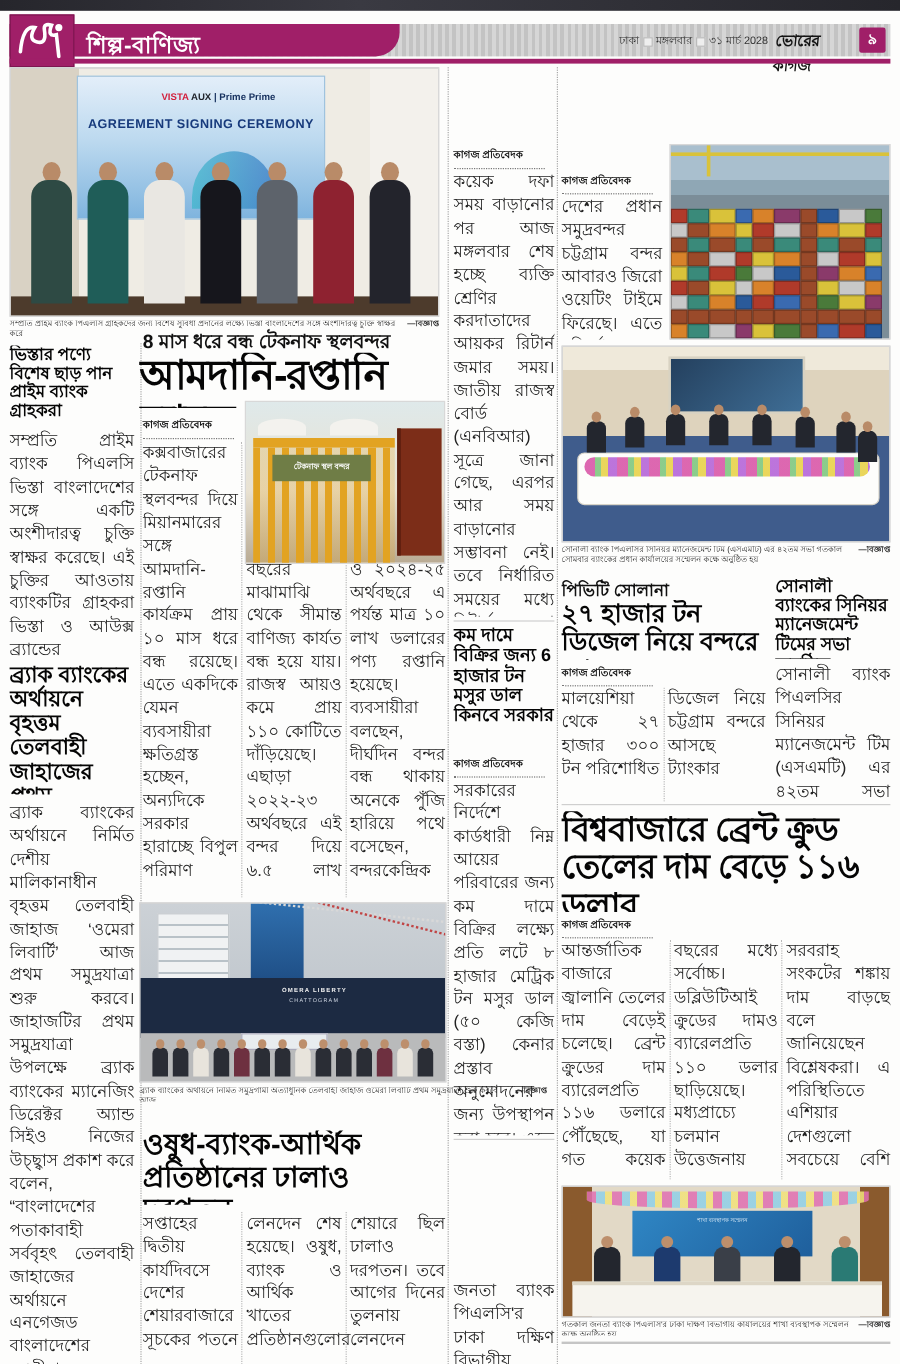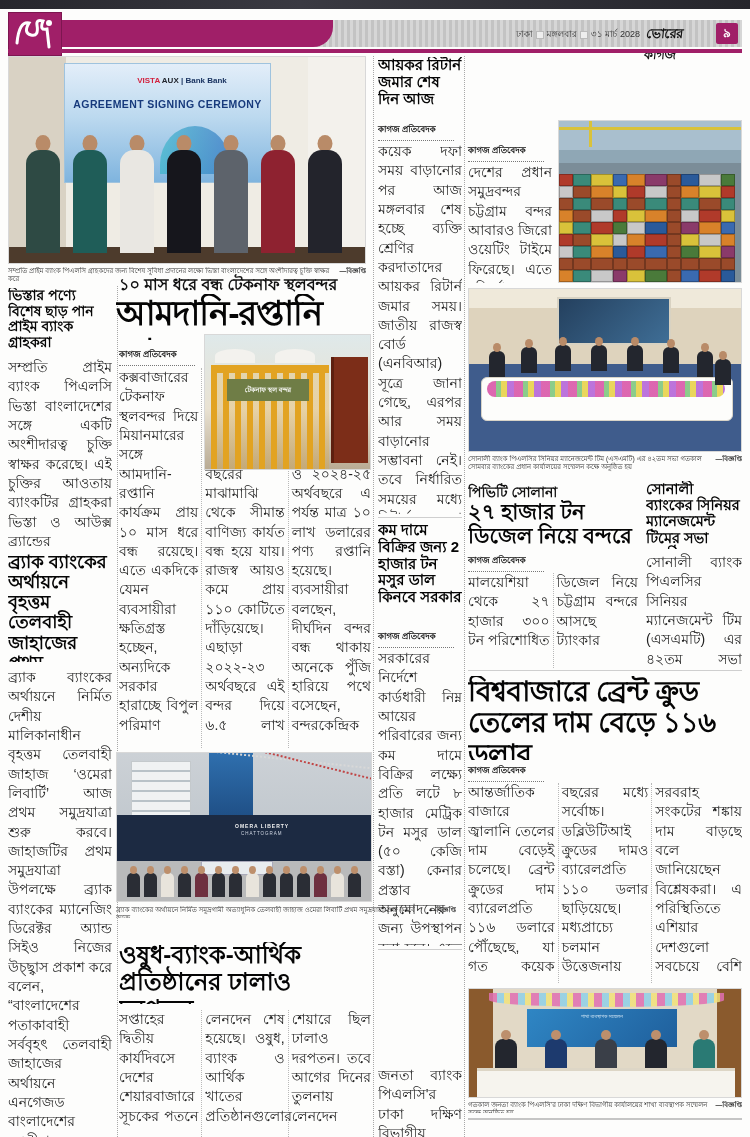--- a/index.html
+++ b/index.html
@@ -103,39 +103,40 @@
   <div class="abs topstrip"></div>
 
   <div class="abs silverbar"></div>
   <div class="abs magband"></div>
   <div class="abs logobox">
     <svg width="52" height="42" viewBox="0 0 52 42">
       <path d="M8 30 Q10 8 20 10 Q14 20 22 22 Q30 24 28 12 Q27 6 34 8 Q30 18 38 16 L40 34" stroke="#ffffff" stroke-width="3" fill="none" stroke-linecap="round"></path>
       <circle cx="40" cy="10" r="3" fill="#fff"></circle>
     </svg>
   </div>
+  <div class="abs sectiontitle">শিল্প-বাণিজ্য</div>
   <div class="abs dateline">
     <span>ঢাকা</span><span class="datesq"></span><span>মঙ্গলবার</span><span class="datesq"></span><span>৩১ মার্চ 2028</span>
   </div>
   <div class="abs paperlogo">ভোরের কাগজ</div>
   <div class="abs pagebadge">৯</div>
   <div class="abs magrule"></div>
 
   <div class="abs vsep" style="left:117px;top:286px;height:851px;"></div>
   <div class="abs vsep" style="left:373px;top:56px;height:1081px;"></div>
   <div class="abs vsep" style="left:464px;top:56px;height:1081px;"></div>
 
   <div class="abs photo clip" style="left:8px;top:56px;width:358px;height:208px;">
     <div class="prime-wall"></div>
     <div class="prime-screen">
       <div class="prime-logo-row">
         <span class="vista">VISTA</span>
         <span class="aux">AUX</span>
         <span> | </span>
-        <span>Bank Bank</span>
+        <span>Prime Prime</span>
       </div>
       <div class="prime-banner">AGREEMENT SIGNING CEREMONY</div>
       <div class="prime-mark"></div>
     </div>
     <div class="prime-floor"></div>
     <div id="prime-people">
         <div class="person" style="left: 14px;">
           <div class="head"></div>
           <div class="torso" style="background:#2e4a44"></div>
         </div>
@@ -168,21 +169,21 @@
   <div class="abs caption clip" style="left:8px;top:267px;width:358px;height:16px;">
     <span class="credit">—বিজ্ঞপ্তি</span>
     <span>সম্প্রতি প্রাইম ব্যাংক পিএলসি গ্রাহকদের জন্য বিশেষ সুবিধা প্রদানের লক্ষ্যে ভিস্তা বাংলাদেশের সঙ্গে অংশীদারত্ব চুক্তি স্বাক্ষর করে</span>
   </div>
 
   <div class="abs headline clip" style="left:8px;top:288px;width:104px;height:66px;font-size:14px;">ভিস্তার পণ্যে বিশেষ ছাড় পান প্রাইম ব্যাংক গ্রাহকরা</div>
   <div class="abs body clip" style="left:8px;top:358px;width:104px;height:188px;">সম্প্রতি প্রাইম ব্যাংক পিএলসি ভিস্তা বাংলাদেশের সঙ্গে একটি অংশীদারত্ব চুক্তি স্বাক্ষর করেছে। এই চুক্তির আওতায় ব্যাংকটির গ্রাহকরা ভিস্তা ও আউক্স ব্র্যান্ডের ইলেকট্রনিক্স পণ্য কেনায় বিশেষ মূল্যছাড় ও সহজ কিস্তি সুবিধা পাবেন। এই অংশীদারত্বের মাধ্যমে প্রাইম ব্যাংক গ্রাহকদের লাইফস্টাইল ভিত্তিক মানসম্পন্ন সেবা ও আর্থিক সমাধান প্রদানের প্রতিশ্রুতি পুনর্ব্যক্ত করেছে, যা গ্রাহকদের স্বাচ্ছন্দ্যপূর্ণ জীবনে সহায়ক ভূমিকা রাখবে।</div>
   <div class="abs headline clip" style="left:8px;top:552px;width:104px;height:110px;font-size:18px;">ব্র্যাক ব্যাংকের অর্থায়নে বৃহত্তম তেলবাহী জাহাজের প্রথম সমুদ্রযাত্রা</div>
   <div class="abs body clip" style="left:8px;top:668px;width:104px;height:469px;">ব্র্যাক ব্যাংকের অর্থায়নে নির্মিত দেশীয় মালিকানাধীন বৃহত্তম তেলবাহী জাহাজ ‘ওমেরা লিবার্টি’ আজ প্রথম সমুদ্রযাত্রা শুরু করবে। জাহাজটির প্রথম সমুদ্রযাত্রা উপলক্ষে ব্র্যাক ব্যাংকের ম্যানেজিং ডিরেক্টর অ্যান্ড সিইও নিজের উচ্ছ্বাস প্রকাশ করে বলেন, “বাংলাদেশের পতাকাবাহী সর্ববৃহৎ তেলবাহী জাহাজের অর্থায়নে এনগেজড বাংলাদেশের অংশীদার হতে পেরে আমরা আনন্দিত ও গর্বিত। এটি আন্তর্জাতিক অংশীদারদের সঙ্গে যৌথভাবে বৃহৎ পরিসরে বৈদেশিক মুদ্রা অর্জন সম্পাদনের ক্ষেত্রে ব্র্যাক ব্যাংকের সক্ষমতার প্রতিফলন। এই অর্থায়ন সুবিধা সামুদ্রিক লজিস্টিক সক্ষমতা শক্তিশালী করার পাশাপাশি দেশের ব্যবসা-বাণিজ্য, জ্বালানি নিরাপত্তা এবং দীর্ঘমেয়াদি অর্থনৈতিক উন্নয়নে সহায়ক অবদান রাখবে।”</div>
 
-  <div class="abs kicker clip" style="left:119px;top:272px;width:250px;height:21px;font-size:16px;">১০ মাস ধরে বন্ধ টেকনাফ স্থলবন্দর</div>
+  <div class="abs kicker clip" style="left:119px;top:272px;width:250px;height:21px;font-size:16px;">8 মাস ধরে বন্ধ টেকনাফ স্থলবন্দর</div>
   <div class="abs headline clip" style="left:116px;top:294px;width:258px;height:46px;font-size:34px;letter-spacing:-1px;">আমদানি-রপ্তানি ব্যাহত</div>
   <div class="abs byline" style="left:119px;top:348px;width:76px;">কাগজ প্রতিবেদক</div>
   <div class="abs clip" style="left:119px;top:368px;width:252px;height:380px;">
     <div class="body cols c3">কক্সবাজারের টেকনাফ স্থলবন্দর দিয়ে মিয়ানমারের সঙ্গে আমদানি-রপ্তানি কার্যক্রম প্রায় ১০ মাস ধরে বন্ধ রয়েছে। এতে একদিকে যেমন ব্যবসায়ীরা ক্ষতিগ্রস্ত হচ্ছেন, অন্যদিকে সরকার হারাচ্ছে বিপুল পরিমাণ রাজস্ব। মিয়ানমারের অভ্যন্তরীণ সংঘাতের জেরে গত বছরের মাঝামাঝি থেকে সীমান্ত বাণিজ্য কার্যত বন্ধ হয়ে যায়। রাজস্ব আয়ও কমে প্রায় ১১০ কোটিতে দাঁড়িয়েছে। এছাড়া ২০২২-২৩ অর্থবছরে এই বন্দর দিয়ে ৬.৫ লাখ মার্কিন ডলার, ২০২৩-২৪ অর্থবছরে ২.২৫ লাখ মার্কিন ডলার ও ২০২৪-২৫ অর্থবছরে এ পর্যন্ত মাত্র ১০ লাখ ডলারের পণ্য রপ্তানি হয়েছে। ব্যবসায়ীরা বলছেন, দীর্ঘদিন বন্দর বন্ধ থাকায় অনেকে পুঁজি হারিয়ে পথে বসেছেন, বন্দরকেন্দ্রিক শ্রমিকরা কর্মহীন হয়ে পড়েছেন। ফলে অনৈতিকভাবে চোরাচালান বেড়ে যাচ্ছে, যা স্থানীয় বাজারে মিয়ানমারের পণ্য সরবরাহের উপস্থিতিতে পরিলক্ষিত হচ্ছে, যার দরুন রাজস্ব ক্ষতি দিন দিন বেড়েই চলেছে। কোস্ট গার্ড, বিজিবি ও কাস্টমস কর্তৃপক্ষ নজরদারি বাড়ালেও সীমান্তপথে অবৈধ বাণিজ্য থামছে না। টেকনাফ স্থলবন্দর কর্তৃপক্ষ জানায়, বন্দরের অবকাঠামো প্রস্তুত থাকলেও মিয়ানমার অংশে কার্যক্রম বন্ধ থাকায় পণ্যবাহী ট্রলার আসছে না। ব্যবসায়ীদের দাবি, বিকল্প রুটে হলেও বাণিজ্য চালুর উদ্যোগ নেয়া হোক। পরিস্থিতি স্বাভাবিক হলে আবারো পুরোদমে কার্যক্রম শুরু করা সম্ভব হবে বলে আশা প্রকাশ করেন সংশ্লিষ্টরা।</div>
   </div>
 
   <div class="abs photo clip" style="left:204px;top:334px;width:167px;height:136px;background:#fff;">
     <div class="tk-sky"></div>
     <div class="tk-gate"></div>
     <div class="tk-roof1"></div>
@@ -221,25 +222,24 @@
   </div>
   <div class="abs caption clip" style="left:116px;top:906px;width:340px;height:12px;">
     <span class="credit">—বিজ্ঞপ্তি</span>
     <span>ব্র্যাক ব্যাংকের অর্থায়নে নির্মিত সমুদ্রগামী অত্যাধুনিক তেলবাহী জাহাজ ওমেরা লিবার্টি প্রথম সমুদ্রযাত্রা শুরু করবে আজ</span>
   </div>
   <div class="abs headline clip" style="left:119px;top:942px;width:252px;height:62px;font-size:24px;">ওষুধ-ব্যাংক-আর্থিক প্রতিষ্ঠানের ঢালাও দরপতন</div>
   <div class="abs clip" style="left:119px;top:1010px;width:252px;height:127px;">
     <div class="body cols c3">সপ্তাহের দ্বিতীয় কার্যদিবসে দেশের শেয়ারবাজারে সূচকের পতনে লেনদেন শেষ হয়েছে। ওষুধ, ব্যাংক ও আর্থিক খাতের প্রতিষ্ঠানগুলোর শেয়ারে ছিল ঢালাও দরপতন। তবে আগের দিনের তুলনায় লেনদেন বেড়েছে। ঢাকা স্টক এক্সচেঞ্জে (ডিএসই) গতকাল প্রধান সূচক ডিএসইএক্স আগের দিনের চেয়ে কমেছে। কমেছে বাছাই করা শরিয়াহ ও ব্লুচিপ সূচকও। দিনশেষে ডিএসইতে লেনদেন হয়েছে পাঁচশ কোটি টাকার বেশি, যা আগের কার্যদিবসের চেয়ে বেশি। লেনদেনে অংশ নেয়া প্রতিষ্ঠানগুলোর মধ্যে দর বেড়েছে এক-তৃতীয়াংশের, কমেছে অর্ধেকের বেশির এবং অপরিবর্তিত ছিল বাকিগুলোর দর। বাজার বিশ্লেষকরা বলছেন, মুনাফা তুলে নেয়ার প্রবণতায় বড় মূলধনি কোম্পানির শেয়ারে বিক্রয়চাপ ছিল। চট্টগ্রাম স্টক এক্সচেঞ্জেও (সিএসই) সূচকের পতনে লেনদেন শেষ হয়েছে।</div>
   </div>
 
-  <div class="abs headline clip" style="left:378px;top:57px;width:84px;height:62px;font-size:15px;">আয়কর রিটার্ন জমার শেষ দিন আজ</div>
   <div class="abs byline" style="left:378px;top:123px;width:76px;">কাগজ প্রতিবেদক</div>
   <div class="abs body clip" style="left:378px;top:142px;width:84px;height:372px;">কয়েক দফা সময় বাড়ানোর পর আজ মঙ্গলবার শেষ হচ্ছে ব্যক্তি শ্রেণির করদাতাদের আয়কর রিটার্ন জমার সময়। জাতীয় রাজস্ব বোর্ড (এনবিআর) সূত্রে জানা গেছে, এরপর আর সময় বাড়ানোর সম্ভাবনা নেই। তবে নির্ধারিত সময়ের মধ্যে রিটার্ন জমা দিতে ব্যর্থ হলে জরিমানা দিয়ে রিটার্ন জমা দেয়ার সুযোগ থাকবে। এবার অনলাইনে রিটার্ন জমায় সাড়া মিলেছে ব্যাপক। গতকাল পর্যন্ত ই-রিটার্ন দাখিল হয়েছে প্রায় ১৭ লাখ। কর অঞ্চলগুলোতে শেষ মুহূর্তে করদাতাদের ভিড় বেড়েছে। কর্মকর্তারা জানান, রিটার্ন জমা সহজ করতে প্রতিটি কর অঞ্চলে হেল্প ডেস্ক খোলা হয়েছে। কোম্পানি করদাতাদের রিটার্ন জমার সময়সীমা বহাল থাকছে। করজাল সম্প্রসারণে অনলাইন রিটার্নকে উৎসাহিত করা হচ্ছে বলে জানায় এনবিআর।</div>
   <div class="abs hrule" style="left:378px;top:517px;width:84px;"></div>
-  <div class="abs headline clip" style="left:378px;top:522px;width:84px;height:104px;font-size:15px;">কম দামে বিক্রির জন্য 2 হাজার টন মসুর ডাল কিনবে সরকার</div>
+  <div class="abs headline clip" style="left:378px;top:522px;width:84px;height:104px;font-size:15px;">কম দামে বিক্রির জন্য 6 হাজার টন মসুর ডাল কিনবে সরকার</div>
   <div class="abs byline" style="left:378px;top:630px;width:76px;">কাগজ প্রতিবেদক</div>
   <div class="abs body clip" style="left:378px;top:649px;width:84px;height:297px;">সরকারের নির্দেশে কার্ডধারী নিম্ন আয়ের পরিবারের জন্য কম দামে বিক্রির লক্ষ্যে প্রতি লটে ৮ হাজার মেট্রিক টন মসুর ডাল (৫০ কেজি বস্তা) কেনার প্রস্তাব অনুমোদনের জন্য উপস্থাপন করা হবে। এতে মোট ব্যয় ধরা হয়েছে ৬২ কোটি ৫৮ লাখ ২০ হাজার টাকা। সুপারিশকৃত প্রতিষ্ঠানগুলো হলো- ১. ইজি সার্ভিসেস লিমিটেড, ঢাকা- প্রতি কেজি ৭৬.২৪ টাকা, ২ হাজার মেট্রিক টন, ১৫ কোটি ৬৪ লাখ ৮০ হাজার টাকা; ২. শবনম ভেজিটেবল অয়েল ইন্ডাস্ট্রিজ লিমিটেড, ঢাকা- প্রতি কেজি ৭৭.৬৬ টাকা, ২ হাজার মেট্রিক টন, ১৫ কোটি ৫৭ লাখ ৮০ হাজার টাকা; ৩. নাবিল নবা ফুডস লিমিটেড, ঢাকা- প্রতি কেজি ৭৭.৬৬ টাকা, ২ হাজার মেট্রিক টন, ১৫ কোটি ৫৭ লাখ ৮০ হাজার টাকা; ৪. রেজিয়া ফুড প্রোডাক্টস লিমিটেড, বগুড়া- প্রতি কেজি ৭৮.৬৫ টাকা, ২ হাজার মেট্রিক টন, ১৫ কোটি ৭৭ লাখ ৮০ হাজার টাকা। মোট ৮ হাজার মেট্রিক টন মসুর ডাল কেনায় ব্যয় ধরা হয়েছে ৬২ কোটি ৫৮ লাখ ২০ হাজার টাকা। উদ্বৃত্ত, ২০২৫-২০২৬ অর্থবছরে সরকারের মসুর ডাল কেনার লক্ষ্যমাত্রা ২ লাখ ৩০ হাজার মেট্রিক টন, এ পর্যন্ত ৭০ হাজার মেট্রিক টনের চুক্তি সম্পাদিত হয়েছে।</div>
   <div class="abs hrule" style="left:378px;top:949px;width:84px;"></div>
   <div class="abs body clip" style="left:378px;top:1066px;width:84px;height:71px;">জনতা ব্যাংক পিএলসি'র ঢাকা দক্ষিণ বিভাগীয় কার্যালয়ের শাখা ব্যবস্থাপক সম্মেলন গতকাল ব্যাংকের সম্মেলন কক্ষে অনুষ্ঠিত হয়। সম্মেলনে ব্যাংকের আমানত, ঋণ আদায়, শ্রেণিকৃত ঋণ হ্রাসসহ সার্বিক কার্যক্রম নিয়ে আলোচনা হয় এবং প্রয়োজনীয় দিকনির্দেশনা দেয়া হয়।</div>
 
   <div class="abs byline" style="left:468px;top:144px;width:76px;">কাগজ প্রতিবেদক</div>
   <div class="abs body clip" style="left:468px;top:163px;width:84px;height:120px;">দেশের প্রধান সমুদ্রবন্দর চট্টগ্রাম বন্দর আবারও জিরো ওয়েটিং টাইমে ফিরেছে। এতে বহির্নোঙরে জাহাজের অপেক্ষা শূন্যে নেমে এসেছে। ফলে জাহাজের টার্ন অ্যারাউন্ড টাইম কমেছে এবং কনটেইনার হ্যান্ডলিংয়ে গতি ফিরেছে। বন্দর কর্তৃপক্ষ জানায়, জেটিতে ভেড়ার জন্য এখন কোনো জাহাজকে অপেক্ষা করতে হচ্ছে না। আমদানি-রপ্তানি পণ্যের ডেলিভারিও স্বাভাবিক রয়েছে।</div>
 
   <div class="abs photo clip" style="left:558px;top:120px;width:184px;height:163px;">
     <div class="cy-sky"></div>

